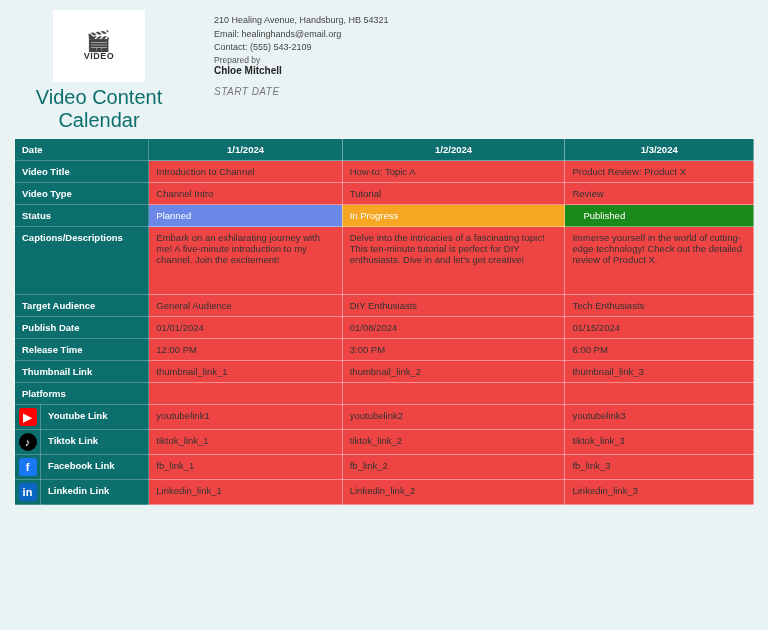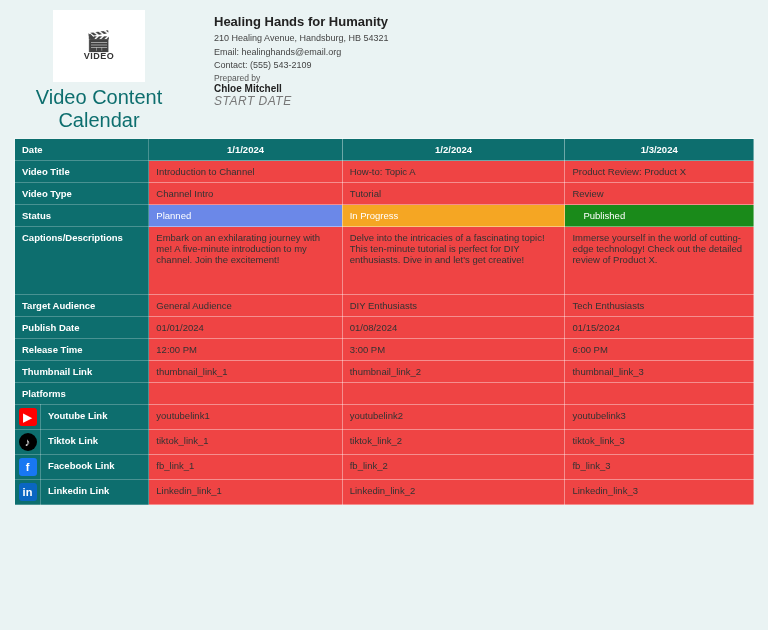--- a/index.html
+++ b/index.html
@@ -63,25 +63,25 @@
   .prep-label {
     font-size: 8.5px;
     color: #555;
   }
   .prep-name {
     font-size: 10px;
     font-weight: 700;
     color: #222;
   }
   .start-date {
-    font-size: 12px;
+    font-size: 10px;
     font-style: italic;
     color: #777;
     letter-spacing: 0.5px;
-    margin-top: 0;
+    margin-top: 10px;
   }
   table {
     width: calc(100% - 28px);
     margin: 0 14px;
     border-collapse: collapse;
     font-size: 9.5px;
   }
   th, td {
     border: 1px solid rgba(255,255,255,0.4);
     padding: 5px 7px;
@@ -145,21 +145,20 @@
     <div class="logo-box">
       <div class="logo-camera">🎬</div>
       <div class="logo-text">VIDEO</div>
     </div>
     <div class="title">
       <span>Video Content</span><br>
       <span>Calendar</span>
     </div>
   </div>
   <div class="info-block">
-    <div class="org-name">Healing Hands for Humanity</div>
     <div class="contact-line">210 Healing Avenue, Handsburg, HB 54321</div>
     <div class="contact-line">Email: healinghands@email.org</div>
     <div class="contact-line">Contact: (555) 543-2109</div>
     <div class="prep-label">Prepared by</div>
     <div class="prep-name">Chloe Mitchell</div>
     <div class="start-date">START DATE</div>
   </div>
 </div>
 
 <table>

